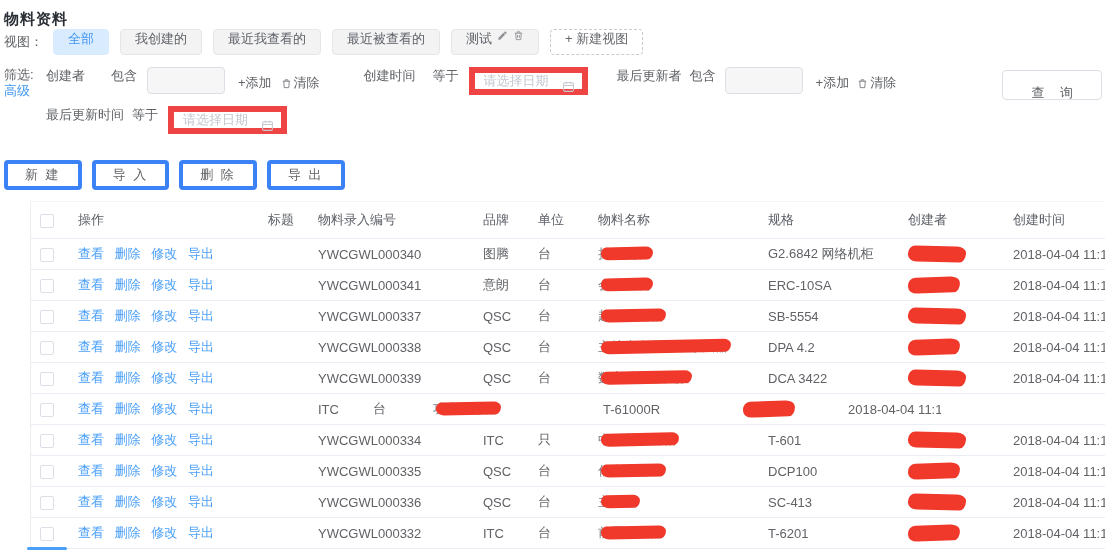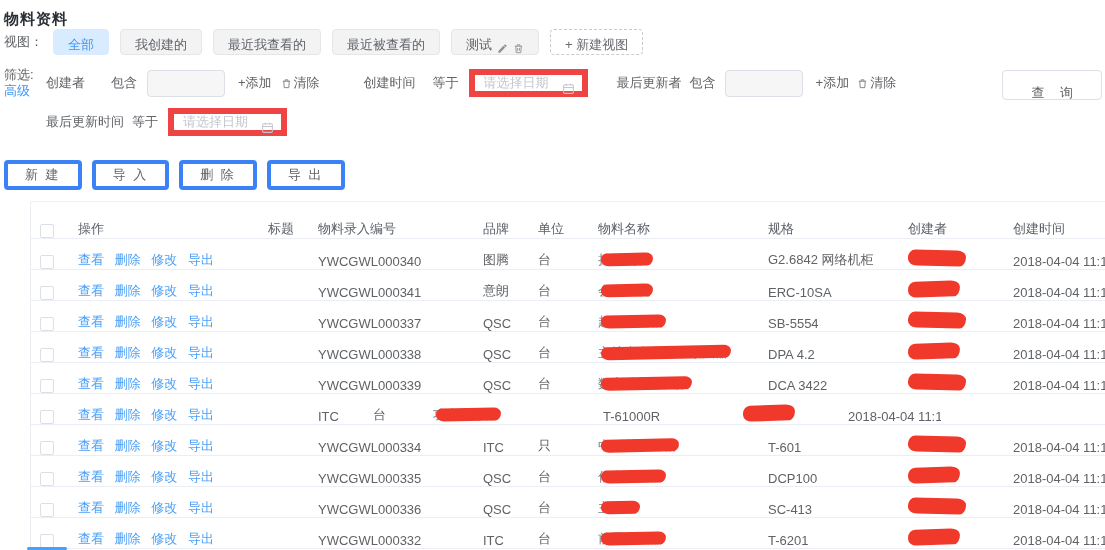--- a/index.html
+++ b/index.html
@@ -5,30 +5,30 @@
   * { box-sizing: border-box; margin: 0; padding: 0; }
   html, body { width: 1105px; height: 550px; overflow: hidden; background: #fff; }
   body { font-family: "Liberation Sans", "DejaVu Sans", sans-serif; font-size: 13px; color: #606266; position: relative; }
 
   .page { padding: 10px 0 0 4px; }
   .page-title { font-size: 15px; font-weight: bold; color: #2b2f36; letter-spacing: 1px; }
 
   
   .views-row { display: flex; align-items: center; margin-top: 0; }
   .views-label { color: #606266; margin-right: 10px; }
-  .view-tab { display: inline-flex; align-items: flex-end; gap: 3px; height: 26px; padding: 0 14px;
+  .view-tab { display: inline-flex; align-items: flex-start; gap: 3px; height: 26px; padding: 0 14px;
     border-radius: 4px; background: #f3f3f4; border: 1px solid #e6e6e8; color: #5f6368;
     margin-right: 11px; cursor: pointer; white-space: nowrap; }
   .view-tab.active { background: #d9ecff; border-color: #d9ecff; color: #3f95f2; }
   .view-tab.new-view { background: #fff; border: 1px dashed #c8cacf; color: #67696e; }
   .tab-icon { display: inline-flex; margin-left: 2px; }
 
   
   .filters { margin-top: 12px; position: relative; }
-  .filter-row { display: flex; align-items: center; height: 32px; }
+  .filter-row { display: flex; height: 32px; }
   .filter-side { width: 36px; line-height: 16px; align-self: flex-start; }
   .adv-link { color: #3f95f2; cursor: pointer; }
   .f-label { white-space: nowrap; }
   .text-input { width: 78px; height: 27px; border: 1px solid #dcdfe6; border-radius: 4px;
     background: #f6f6f7; outline: none; padding: 0 6px; font-size: 13px; color: #606266; }
   .date-input { position: relative; display: inline-flex; align-items: center; width: 119px; height: 28px;
     border: 6px solid #ef4444; border-radius: 0; background: #fff; padding: 0 26px 0 9px; }
   .date-placeholder { color: #c3c7cf; font-size: 13px; white-space: nowrap; overflow: hidden; }
   .date-icon { position: absolute; right: 7px; top: 7px; }
   .mini-link { color: #606266; cursor: pointer; white-space: nowrap; display: inline-flex; align-items: center; gap: 2px; }
@@ -37,21 +37,21 @@
     font-size: 13px; letter-spacing: 6px; text-indent: 6px; cursor: pointer; }
 
   
   .toolbar { margin-top: 22px; display: flex; }
   .tb-btn { height: 30px; padding: 0 17px; margin-right: 10px; background: #fff;
     border: 4px solid #3b82f6; border-radius: 4px; color: #606266; font-size: 13px;
     letter-spacing: 2px; cursor: pointer; white-space: nowrap; }
 
   
   .grid { margin: 11px 0 0 26px; width: 1075px; border-left: 1px solid #e9ecf1; border-top: 1px solid #f2f3f6; }
-  .tr { display: flex; align-items: flex-end; border-bottom: 1px solid #ebeef5; height: 31px; }
+  .tr { display: flex; align-items: center; border-bottom: 1px solid #ebeef5; height: 31px; }
   .tr.head { height: 37px; color: #5b5e66; }
   .td { padding: 0 2px; white-space: nowrap; overflow: hidden; flex: none; }
   .c0 { width: 45px; padding-left: 9px; }
   .c1 { width: 190px; }
   .c2 { width: 50px; }
   .c3 { width: 165px; }
   .c4 { width: 55px; }
   .c5 { width: 60px; }
   .c6 { width: 170px; }
   .c7 { width: 140px; }

